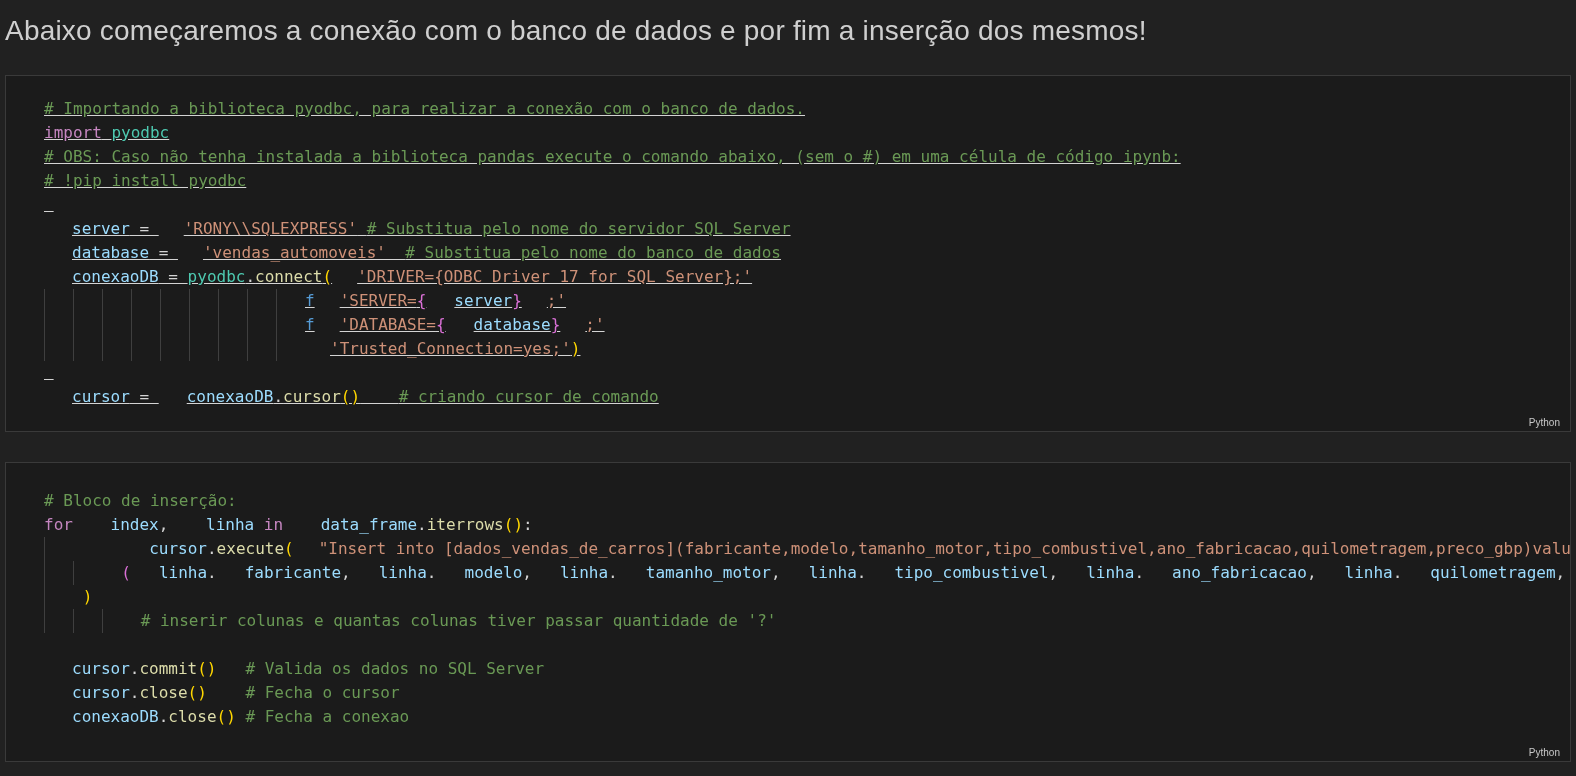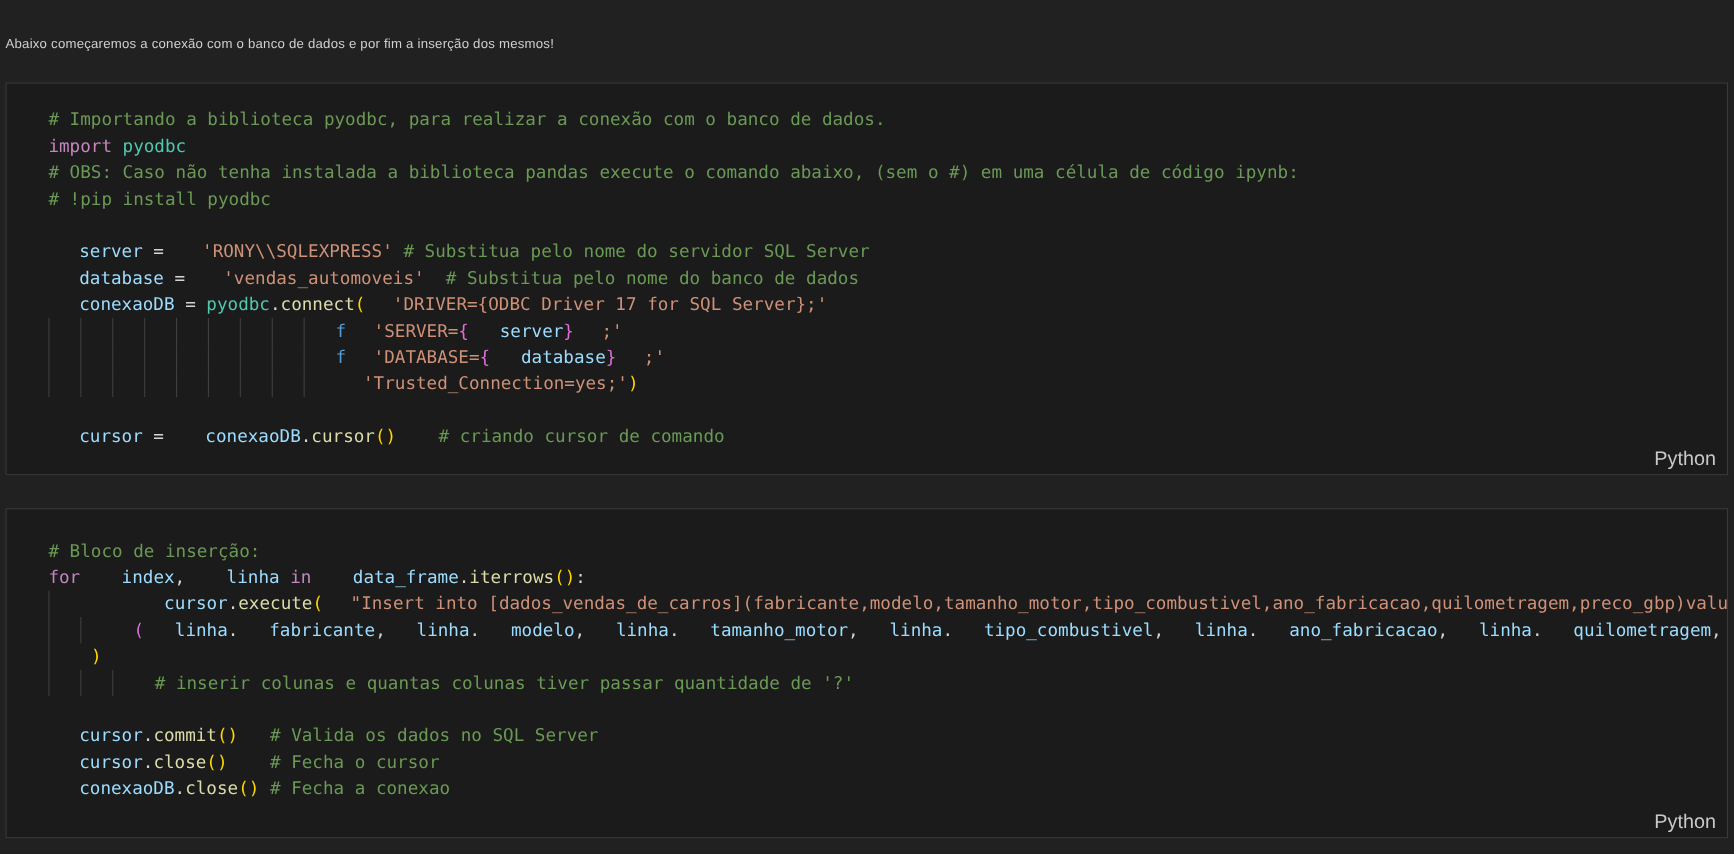--- a/index.html
+++ b/index.html
@@ -8,52 +8,52 @@
     --comment:#6A9955; --kw:#C586C0; --var:#9CDCFE; --str:#CE9178;
     --fn:#DCDCAA; --mod:#4EC9B0; --b1:#FFD700; --b2:#DA70D6; --f:#569CD6;
   }
   *{box-sizing:border-box;}
   html,body{margin:0;padding:0;}
   body{
     width:1576px;height:776px;background:var(--bg);overflow:hidden;
     font-family:"Liberation Sans", sans-serif;position:relative;
   }
   .md-title{
-    color:var(--title);font-size:12px;font-weight:400;
-    padding:15px 10px 0 5px;letter-spacing:.2px;margin-top:18px;
+    color:var(--title);font-size:28px;font-weight:400;
+    padding:15px 10px 0 5px;letter-spacing:.2px;
   }
   .cell{
     position:absolute;left:5px;right:5px;
     background:var(--cellbg);border:1px solid var(--cellborder);
     overflow:hidden;
   }
   .cell1{top:75px;height:357px;}
   .cell2{top:462px;height:300px;}
   .code{
     font-family:"DejaVu Sans Mono","Liberation Mono",monospace;
     font-size:16px;line-height:24px;color:var(--fg);
     padding-left:38px;white-space:pre;
   }
-  .cell1 .code{padding-top:21px;}
+  .cell1 .code{padding-top:21px;text-decoration:underline;}
   .cell2 .code{padding-top:26px;}
   .line{height:24px;white-space:pre;}
   .ig{display:inline-block;width:29px;height:24px;border-left:1px solid var(--guide);vertical-align:top;}
   .tk-comment{color:var(--comment);}
   .tk-kw{color:var(--kw);text-align:center;}
   .tk-var{color:var(--var);margin-left:28px;}
   .tk-str{color:var(--str);margin-left:25px;}
   .tk-fn{color:var(--fn);}
   .tk-mod{color:var(--mod);}
   .tk-op,.tk-pl{color:var(--fg);}
   .tk-b1{color:var(--b1);}
   .tk-b2{color:var(--b2);}
   .tk-f{color:var(--f);}
   .lang{
     position:absolute;right:10px;bottom:3px;
-    color:var(--label);font-size:18px;font-family:"Liberation Sans",sans-serif;
+    color:var(--label);font-size:10px;font-family:"Liberation Sans",sans-serif;
   }
 </style>
 </head>
 <body>
 
 <div class="notebook">
 
   <div class="md-title">Abaixo começaremos a conexão com o banco de dados e por fim a inserção dos mesmos!</div>
 
   <div class="cell cell1">

